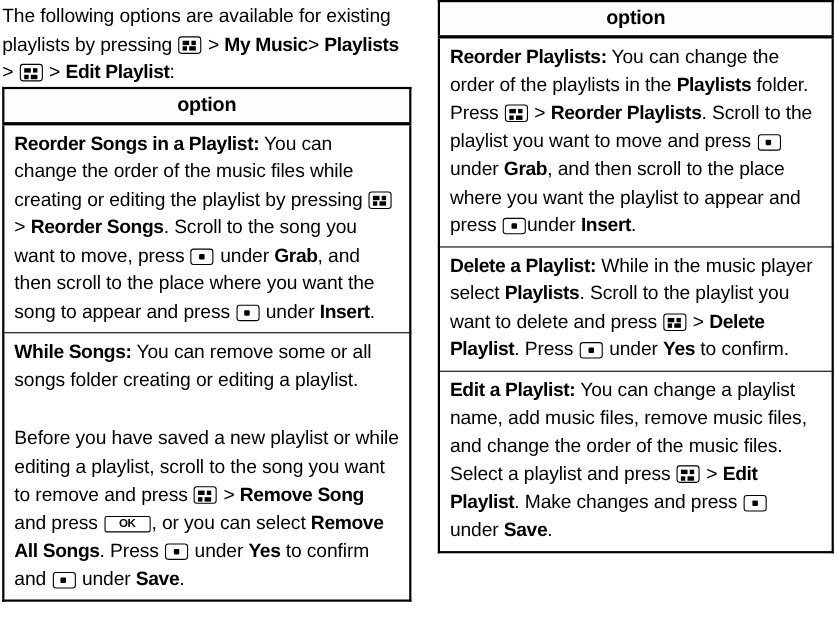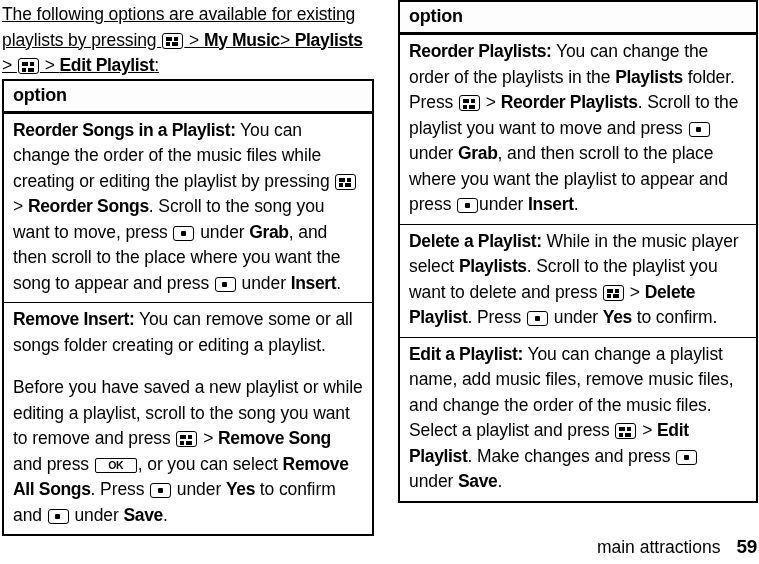--- a/index.html
+++ b/index.html
@@ -34,21 +34,20 @@
     width: 360px;
   }
 
   
   .intro {
     font-size: 17.5px;
     line-height: 25.5px;
     letter-spacing: -0.1px;
     padding: 2px 0 0 0;
     margin: 0;
-    text-decoration: underline;
   }
   .intro b, .cell b {
     font-weight: bold;
   }
 
   
   b {
     font-weight: bold;
     font-stretch: condensed;
     letter-spacing: -0.35px;
@@ -59,20 +58,21 @@
     border: 2px solid #000;
     border-collapse: collapse;
     width: 100%;
     background: #fff;
     box-sizing: border-box;
   }
   .opt-table .hdr-row td {
     border-bottom: 3px solid #000;
     background: #fdfdfd;
     padding: 3px 9px 5px 9px;
+    text-align: center;
   }
   .hdr-label {
     font-size: 18px;
     font-weight: bold;
     font-stretch: condensed;
     letter-spacing: -0.2px;
     line-height: 22px;
   }
   .opt-table td.cell {
     border-top: 1.5px solid #000;
@@ -83,21 +83,21 @@
     letter-spacing: -0.1px;
   }
   .opt-table tr.row-first td.cell {
     border-top: none;
     margin-top: 32px;
   }
   .cell p {
     margin: 0;
   }
   .cell p + p {
-    margin-top: 17px;
+    margin-top: 28px;
   }
 
   
   .key {
     display: inline-block;
     vertical-align: -3px;
     box-sizing: border-box;
     border: 1.6px solid #000;
     border-radius: 3px;
     position: relative;
@@ -193,21 +193,21 @@
           </td>
         </tr>
 
       <tr class="row-first">
             <td class="cell">
               <p><b>Reorder Songs in a Playlist:</b><span> You can change the order of the music files while creating or editing the playlist by pressing </span><span class="key key-menu"><span class="g g1"></span><span class="g g2"></span><span class="g g3"></span><span class="g g4"></span></span><span> &gt; </span><b>Reorder Songs</b><span>. Scroll to the song you want to move, press </span><span class="key key-center"><span class="dot"></span></span><span> under </span><b>Grab</b><span>, and then scroll to the place where you want the song to appear and press </span><span class="key key-center"><span class="dot"></span></span><span> under </span><b>Insert</b><span>.</span></p>
             </td>
           </tr>
           <tr>
             <td class="cell">
-              <p><b>Remove Insert:</b><span> You can remove some or all songs folder creating or editing a playlist.</span></p>
+              <p><b>While Songs:</b><span> You can remove some or all songs folder creating or editing a playlist.</span></p>
               <p><span>Before you have saved a new playlist or while editing a playlist, scroll to the song you want to remove and press </span><span class="key key-menu"><span class="g g1"></span><span class="g g2"></span><span class="g g3"></span><span class="g g4"></span></span><span> &gt; </span><b>Remove Song</b><span> and press </span><span class="key key-ok"><span class="ok-txt">OK</span></span><span>, or you can select </span><b>Remove All Songs</b><span>. Press </span><span class="key key-center"><span class="dot"></span></span><span> under </span><b>Yes</b><span> to confirm and </span><span class="key key-center"><span class="dot"></span></span><span> under </span><b>Save</b><span>.</span></p>
             </td>
           </tr>
         </tbody>
     </table>
   </div>
 
   <div class="col-right">
     <table class="opt-table">
       <tbody>
@@ -229,17 +229,14 @@
           </tr>
           <tr>
             <td class="cell">
               <p><b>Edit a Playlist:</b><span> You can change a playlist name, add music files, remove music files, and change the order of the music files. Select a playlist and press </span><span class="key key-menu"><span class="g g1"></span><span class="g g2"></span><span class="g g3"></span><span class="g g4"></span></span><span> &gt; </span><b>Edit Playlist</b><span>. Make changes and press </span><span class="key key-center"><span class="dot"></span></span><span> under </span><b>Save</b><span>.</span></p>
             </td>
           </tr>
         </tbody>
     </table>
   </div>
 
-  <div class="footer">
-    <span class="chapter">main attractions</span><span class="pageno">59</span>
-  </div>
 
 </div>
 
 </body></html>

